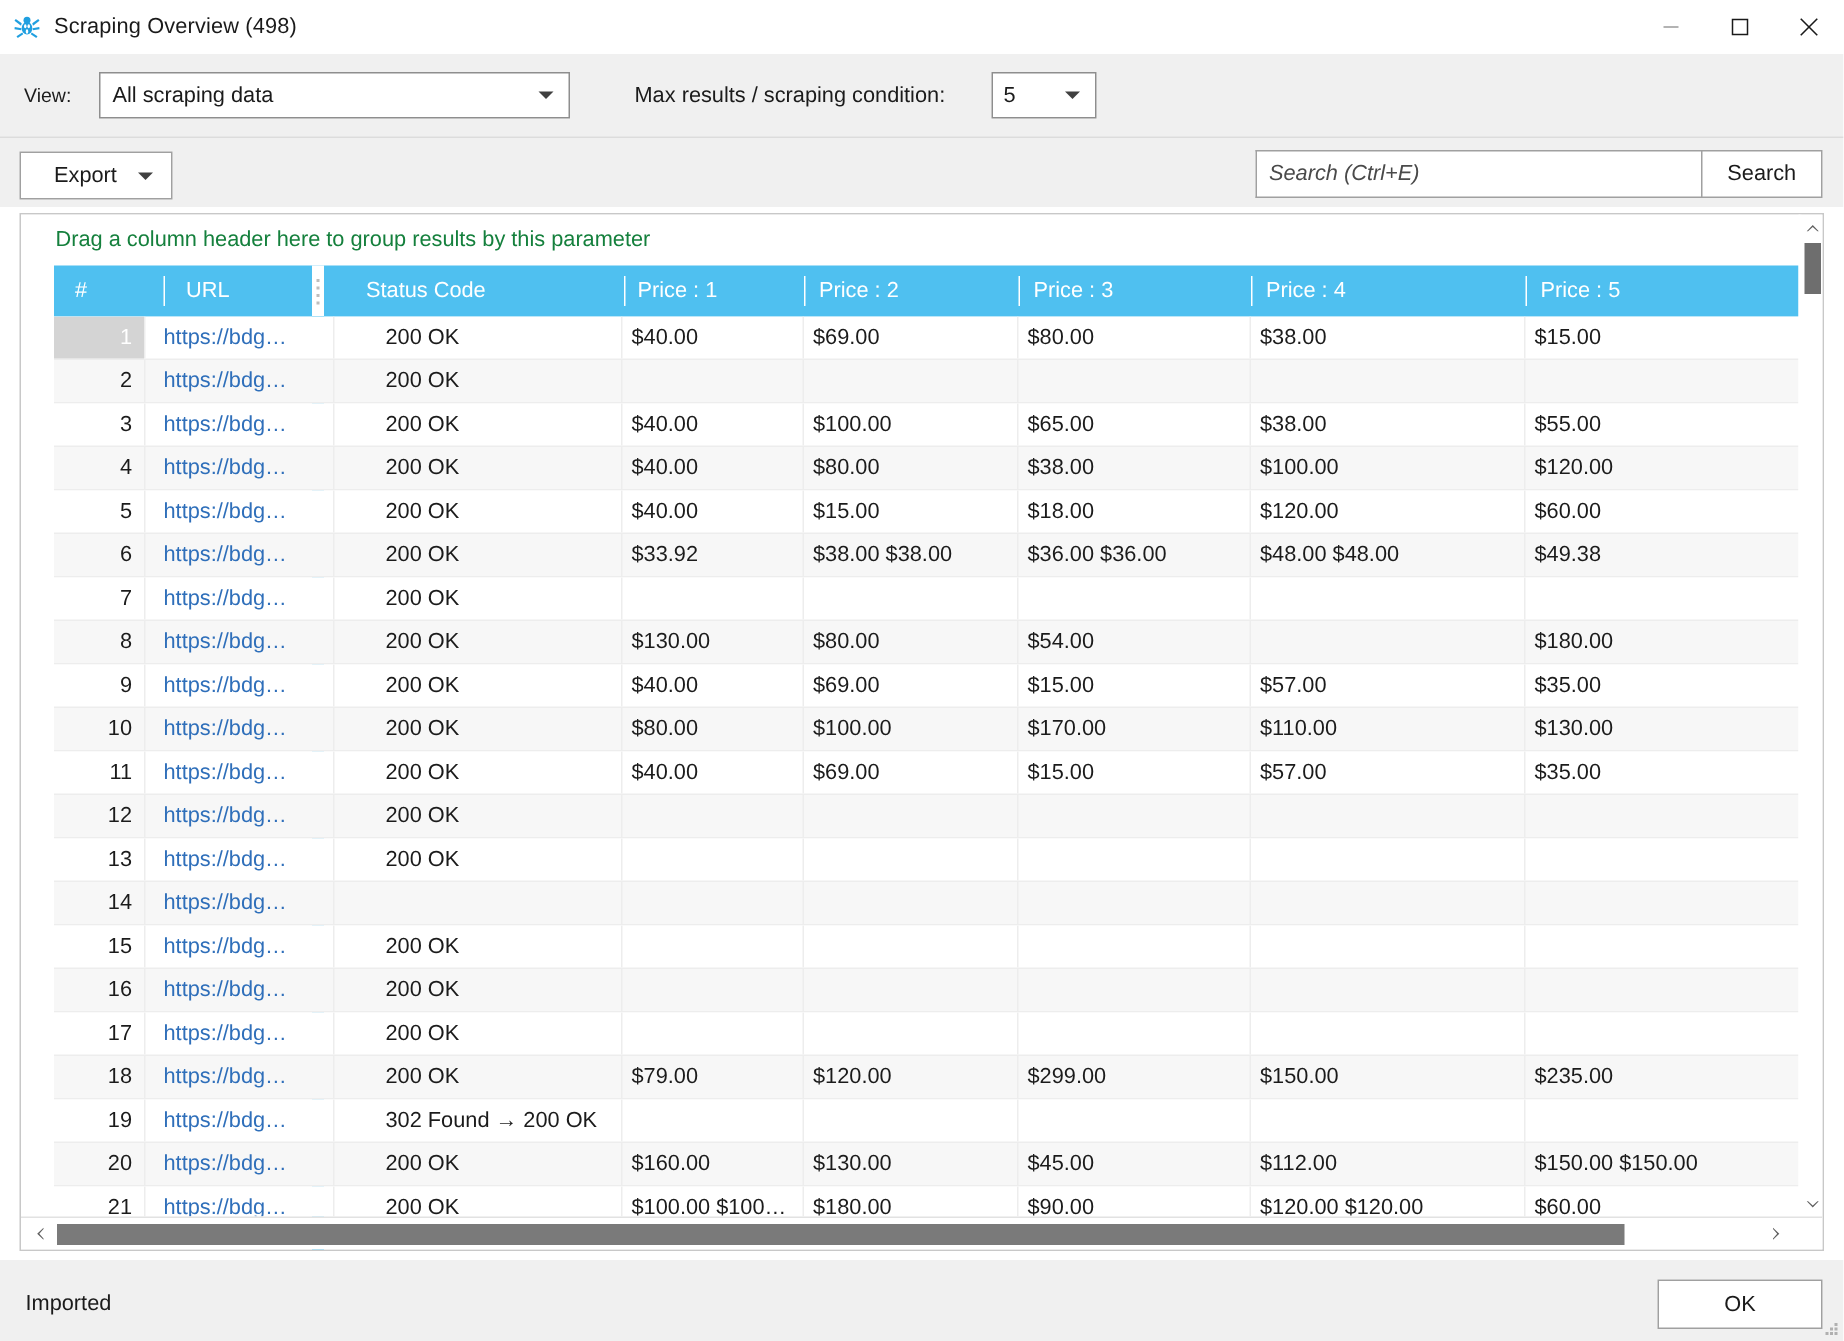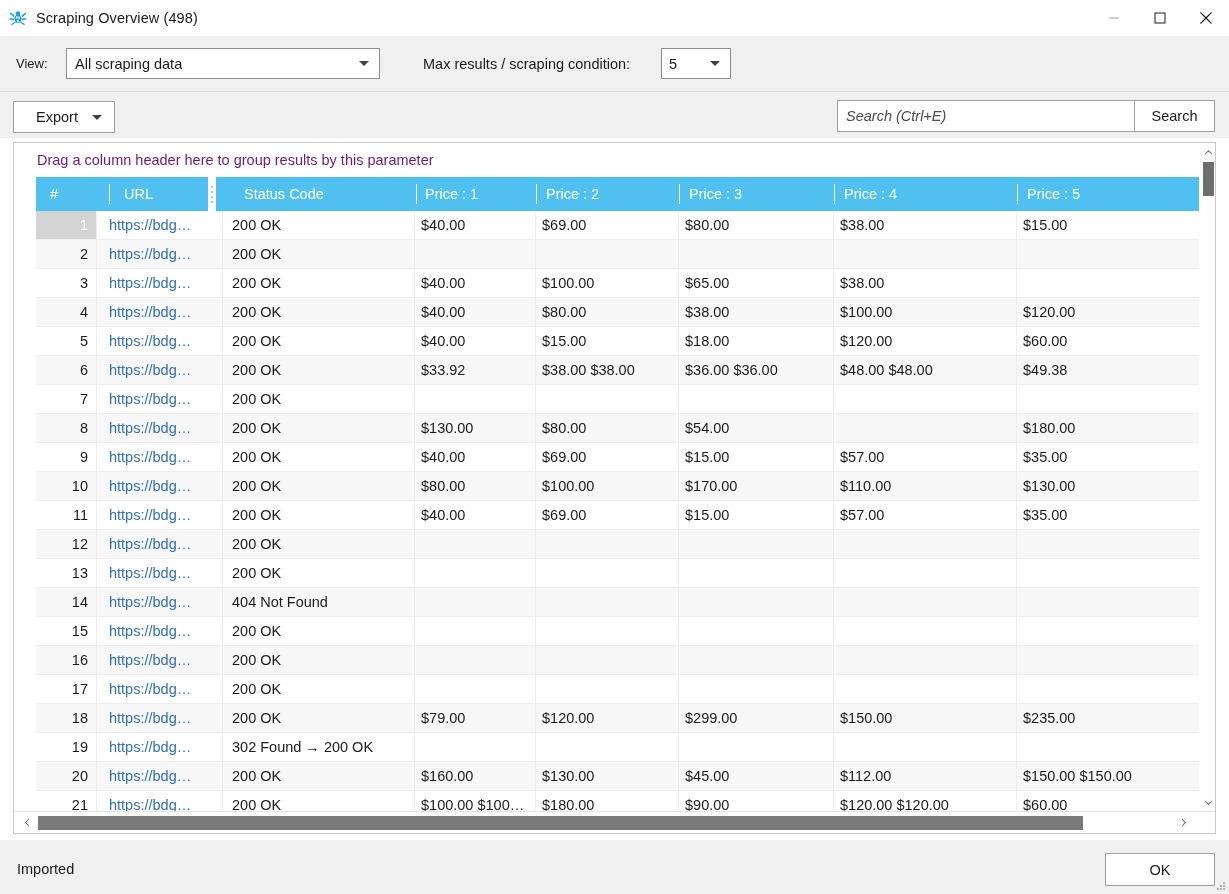--- a/index.html
+++ b/index.html
@@ -106,21 +106,21 @@
   .gridpanel {
     position: absolute; left: 13px; top: 142px; width: 1203px; height: 692px;
     background: #ffffff; border: 1px solid #c8c8c8;
     overflow: hidden;
   }
   .groupbar {
     position: absolute; left: 0; top: 0; width: 1187px; height: 34px;
     background: #ffffff; display: flex; align-items: center;
   }
   .groupbar span {
-    font-size: 14.5px; color: #701a75; padding-left: 23px;
+    font-size: 14.5px; color: #15803d; padding-left: 23px;
   }
 
   
   .indicator-strip {
     position: absolute; left: 0; top: 34px; width: 22px; bottom: 22px;
     background: #ffffff;
   }
 
   
   .hdr {
@@ -170,21 +170,21 @@
   .cell.num {
     left: 0; width: 60px; justify-content: flex-end;
     padding-right: 8px;
   }
   .cell.num.sel {
     background: #d4d4d4; color: #ffffff; height: 28px;
   }
   .cell.url {
     left: 62px; width: 130px; color: #2f6fba; padding-left: 11px;
   }
-  .cell.status { left: 196px; width: 190px; }
+  .cell.status { left: 221px; width: 190px; }
   .cell.p1 { left: 381px; width: 118px; padding-left: 4px; }
   .cell.p2 { left: 502px; width: 140px; padding-left: 4px; }
   .cell.p3 { left: 645px; width: 152px; padding-left: 4px; }
   .cell.p4 { left: 800px; width: 180px; padding-left: 4px; }
   .cell.p5 { left: 983px; width: 182px; padding-left: 4px; }
 
   .vsep {
     position: absolute; top: 0; width: 1px; height: 28px; background: #ededed;
   }
 
@@ -372,20 +372,21 @@
         <div class="vsep" style="left: 980px;"></div>
       </div>
       <div class="row">
         <div class="cell num">3</div>
         <div class="cell url">https://bdg…</div>
         <div class="cell status">200 OK</div>
         <div class="cell p1">$40.00</div>
         <div class="cell p2">$100.00</div>
         <div class="cell p3">$65.00</div>
         <div class="cell p4">$38.00</div>
+        <div class="cell p5">$55.00</div>
         <div class="vsep" style="left: 60px;"></div>
         <div class="vsep" style="left: 186px;"></div>
         <div class="vsep" style="left: 378px;"></div>
         <div class="vsep" style="left: 499px;"></div>
         <div class="vsep" style="left: 642px;"></div>
         <div class="vsep" style="left: 797px;"></div>
         <div class="vsep" style="left: 980px;"></div>
       </div>
       <div class="row alt">
         <div class="cell num">4</div>
@@ -552,21 +553,20 @@
         <div class="vsep" style="left: 186px;"></div>
         <div class="vsep" style="left: 378px;"></div>
         <div class="vsep" style="left: 499px;"></div>
         <div class="vsep" style="left: 642px;"></div>
         <div class="vsep" style="left: 797px;"></div>
         <div class="vsep" style="left: 980px;"></div>
       </div>
       <div class="row alt">
         <div class="cell num">14</div>
         <div class="cell url">https://bdg…</div>
-        <div class="cell status">404 Not Found</div>
         <div class="cell p1"></div>
         <div class="cell p2"></div>
         <div class="cell p3"></div>
         <div class="cell p4"></div>
         <div class="cell p5"></div>
         <div class="vsep" style="left: 60px;"></div>
         <div class="vsep" style="left: 186px;"></div>
         <div class="vsep" style="left: 378px;"></div>
         <div class="vsep" style="left: 499px;"></div>
         <div class="vsep" style="left: 642px;"></div>

